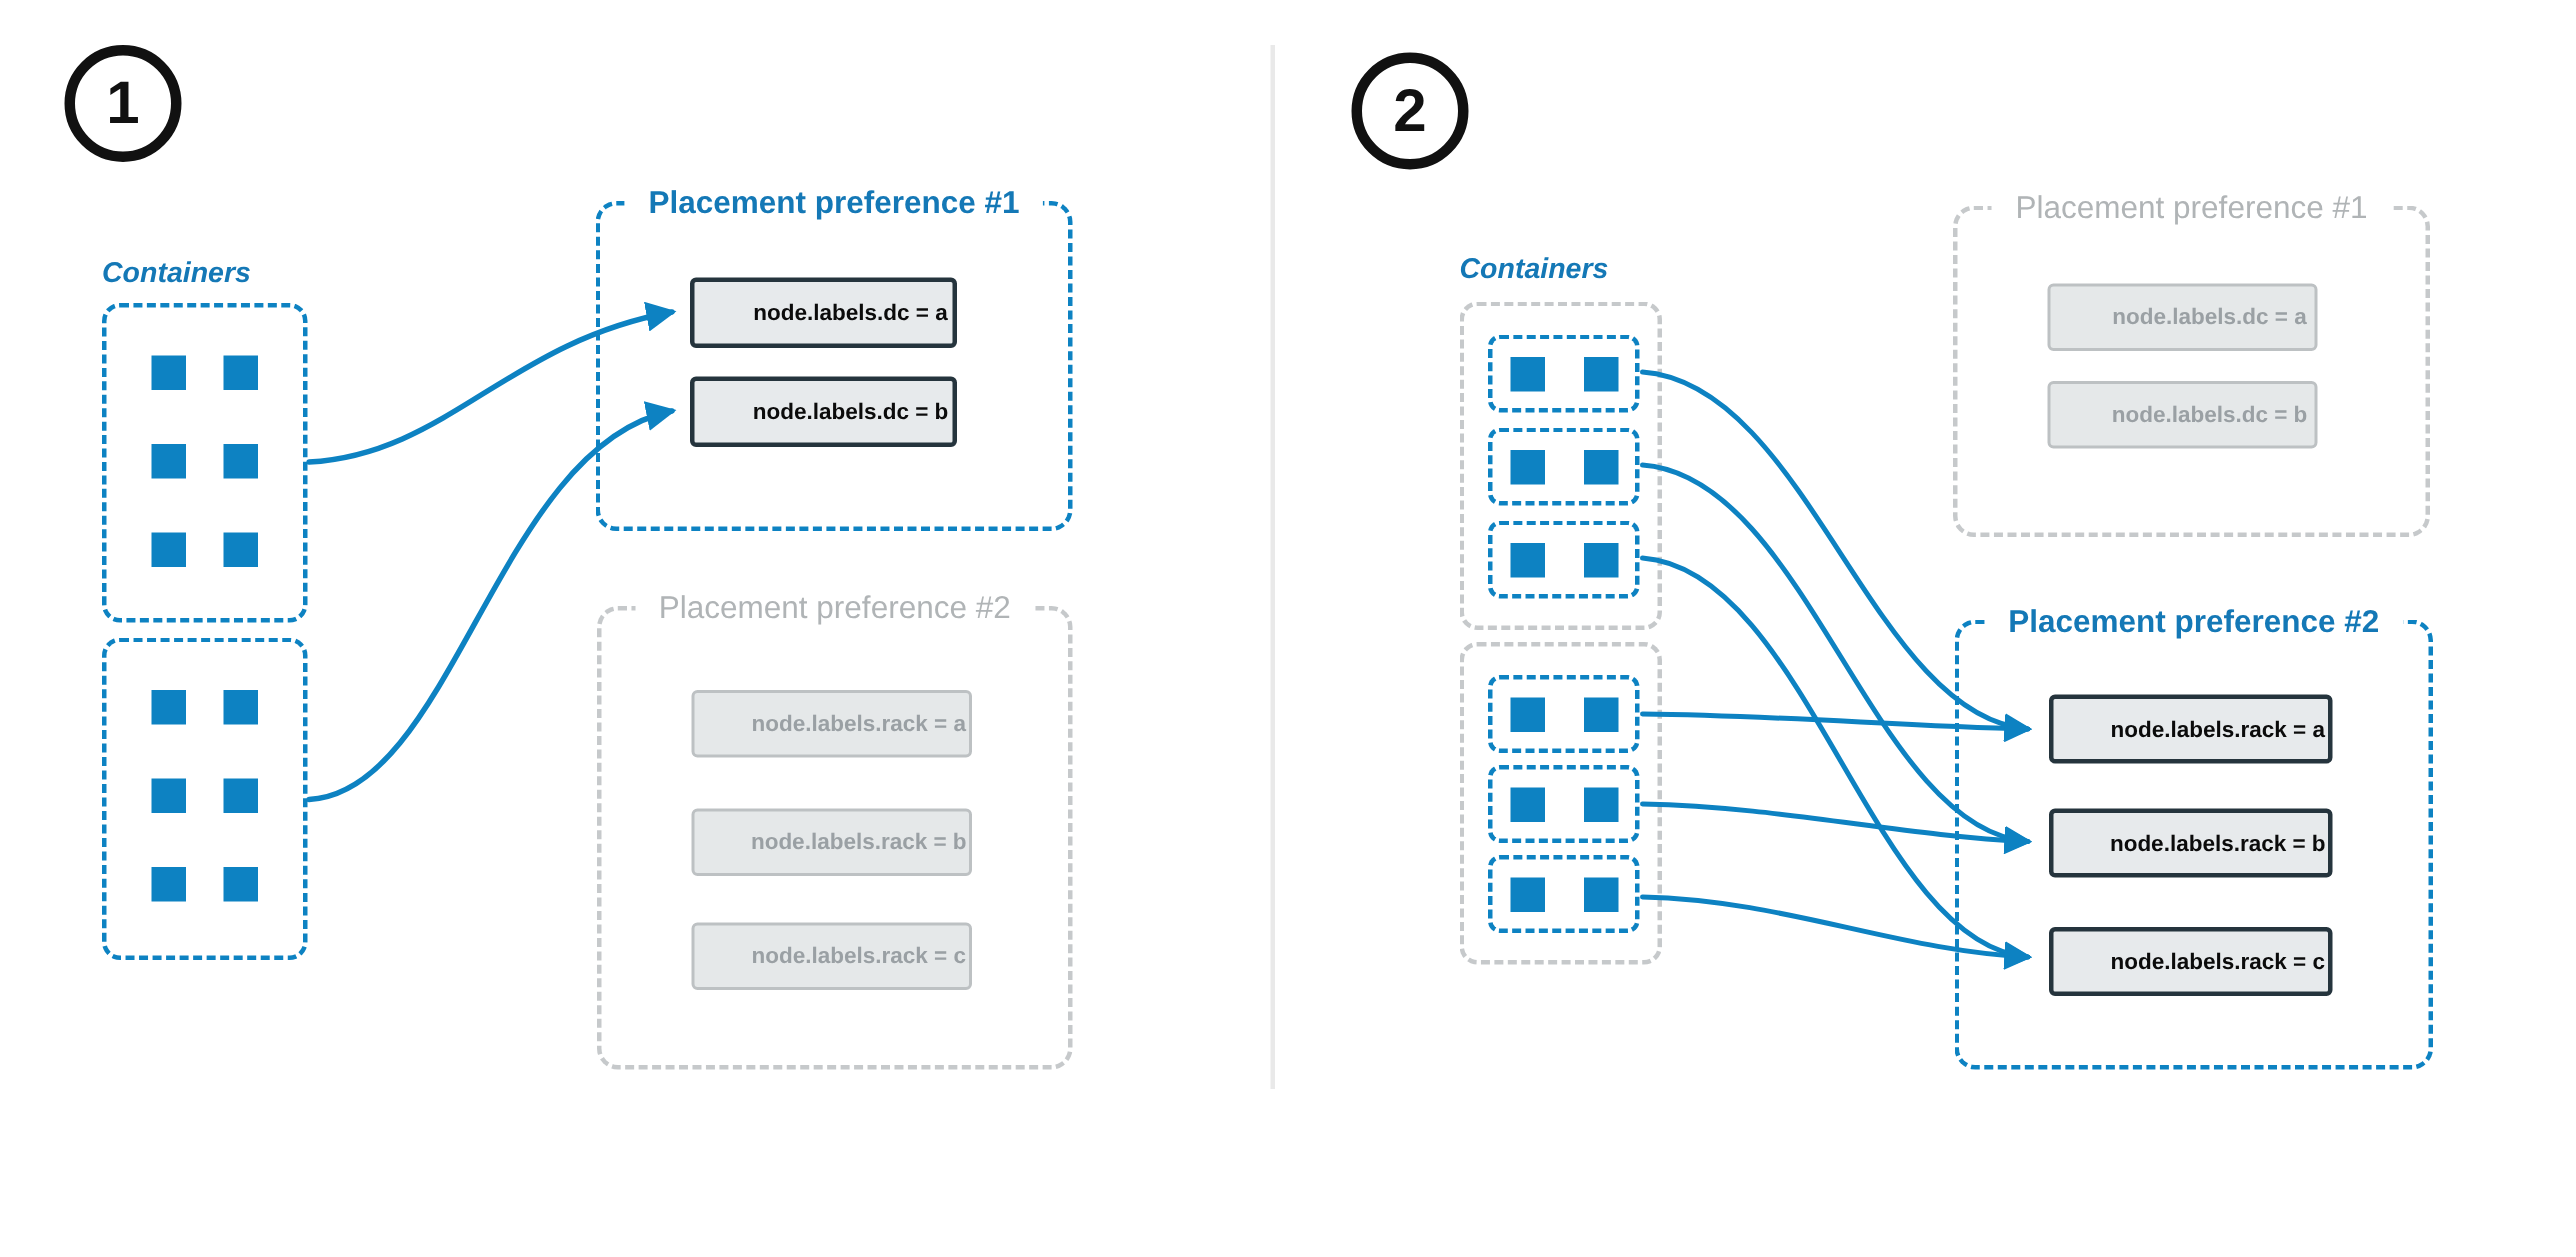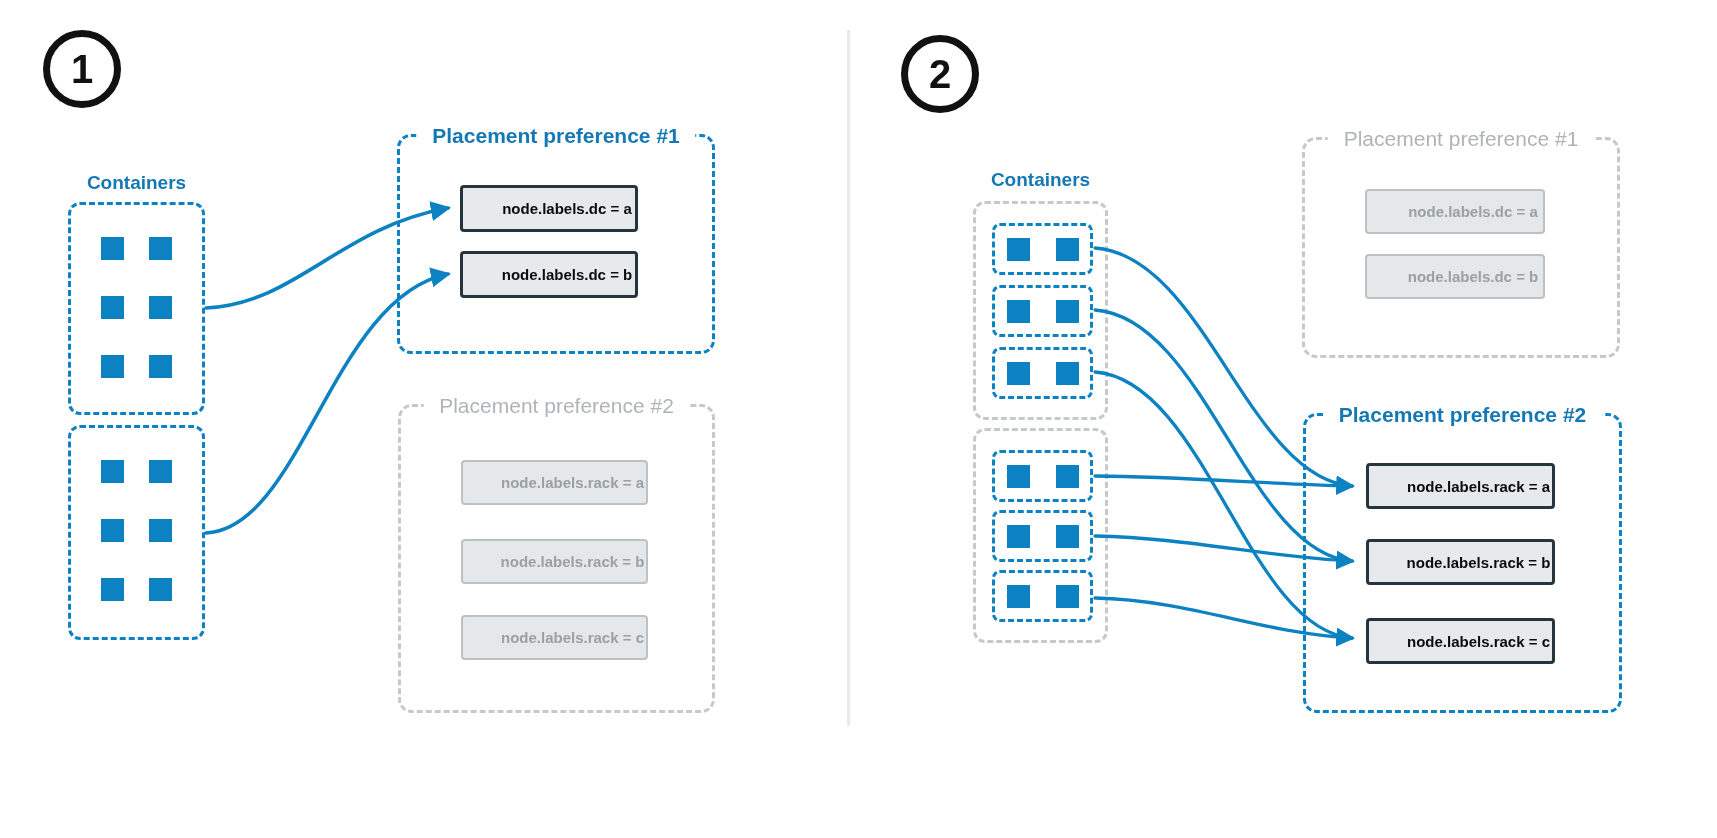--- a/index.html
+++ b/index.html
@@ -29,21 +29,21 @@
     left: 847px; top: 30px;
     width: 3px; height: 696px;
     background: #e9e9e9;
   }
 
   
   .containers-label {
     position: absolute;
     font-size: 19px; font-weight: 700; color: #1478b6;
     white-space: nowrap;
-    text-align: center;
+    font-style: italic;
   }
 
   
   .dash-blue {
     position: absolute;
     border: 3px dashed #0d82c2;
     border-radius: 12px;
     background: transparent;
   }
   .dash-gray {

